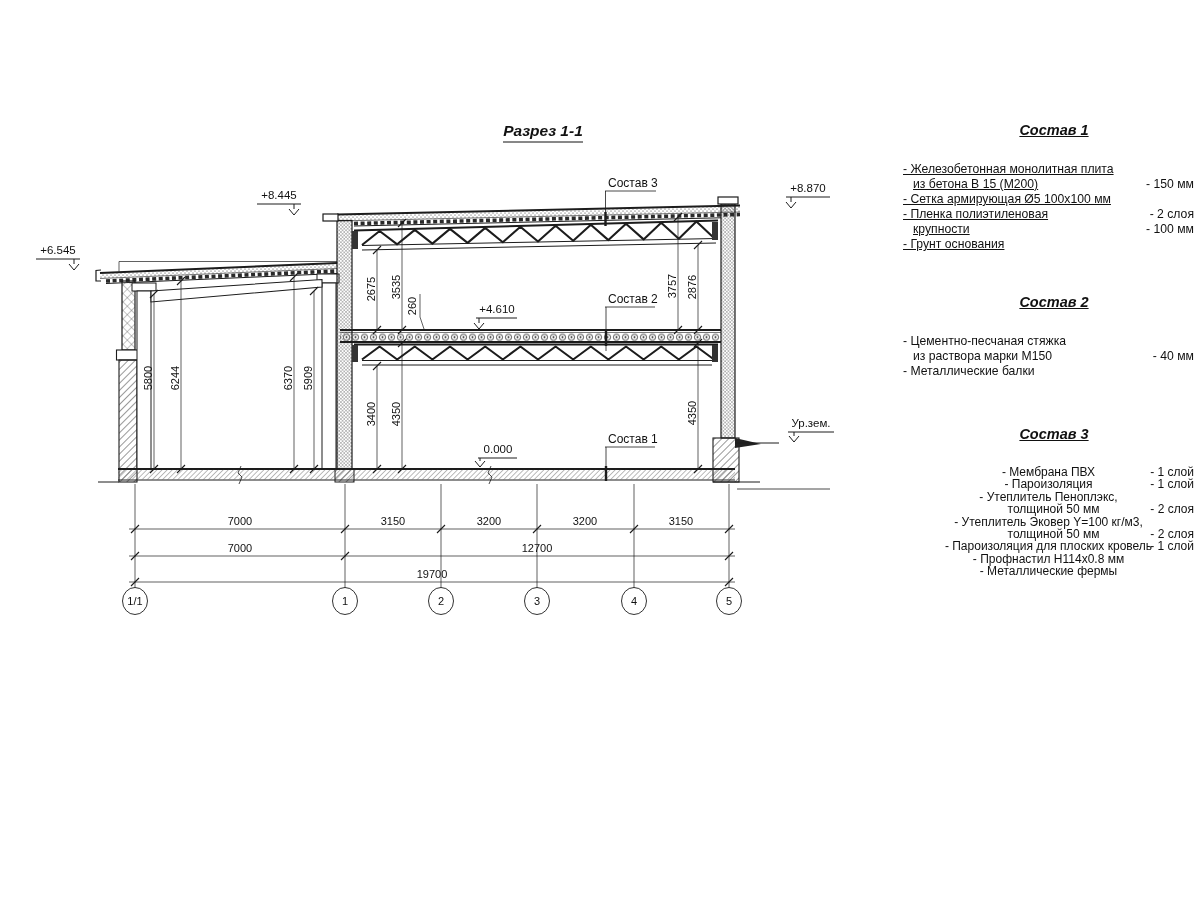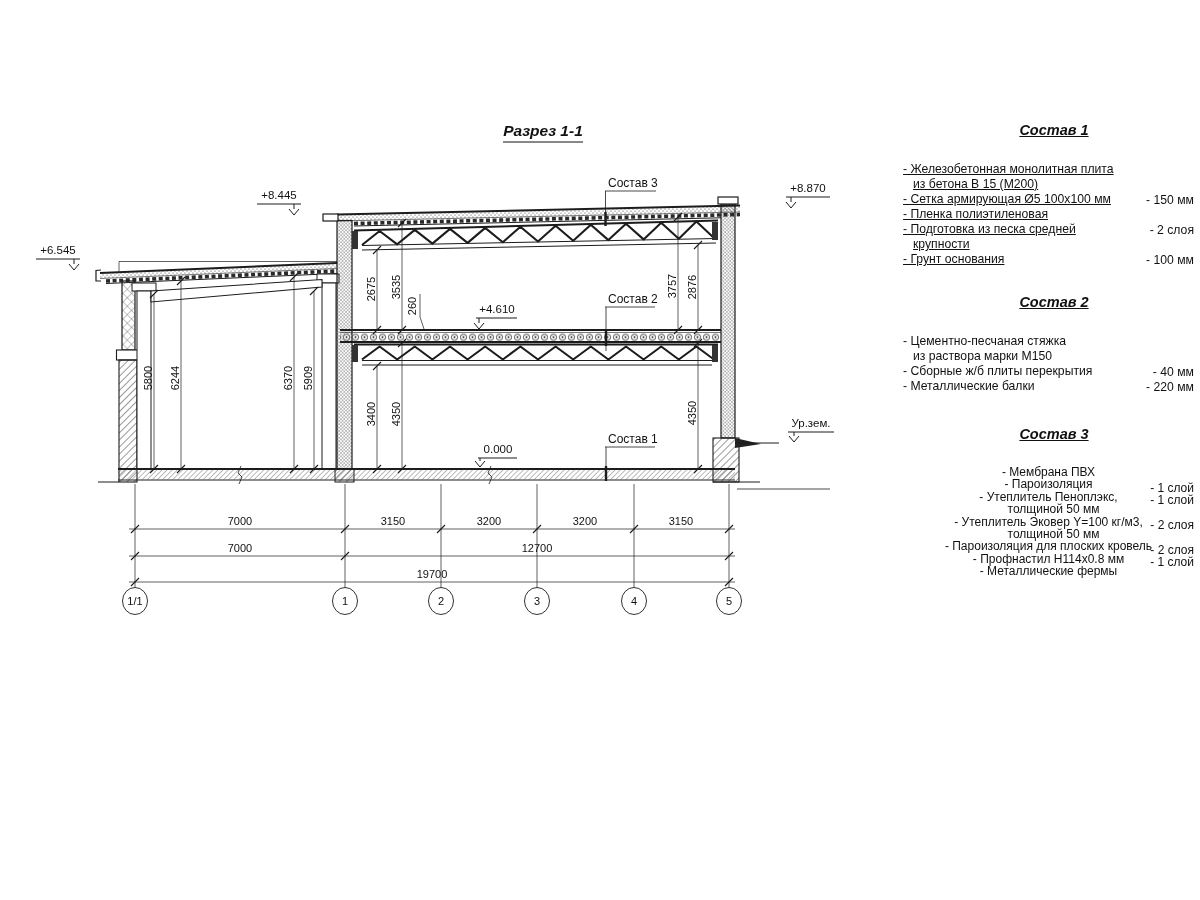--- a/index.html
+++ b/index.html
@@ -10,21 +10,21 @@
   .elev{font-size:11.5px;}
   .callout{font-size:12px;}
   .axis{font-size:11px;}
   .dtitle{font-size:15.5px;font-weight:bold;font-style:italic;}
   .comp-panel{position:absolute;width:320px;}
   .comp-head{font-size:14.5px;font-weight:600;font-style:italic;text-decoration:underline;
              text-align:center;padding-left:28px;height:16px;}
   .comp-list{}
   .comp-row{position:relative;line-height:15px;font-size:12.2px;padding-left:23px;padding-right:6px;}
   .comp-row.indent{padding-left:33px;}
-  .comp-row .val{position:absolute;right:6px;top:16px;white-space:nowrap;}
+  .comp-row .val{position:absolute;right:6px;top:0;white-space:nowrap;}
   #panel3 .comp-row{line-height:12.4px;font-size:12px;}
 </style>
 </head>
 <body>
 
 <div class="canvas">
 
 <svg width="1200" height="900" viewBox="0 0 1200 900">
   <defs>
     <pattern id="hatchFine" width="3.6" height="3.6" patternUnits="userSpaceOnUse" patternTransform="rotate(45)">
@@ -231,32 +231,30 @@
 </svg>
 
 
 <div id="panel1" class="comp-panel" style="left:880px;top:122px;">
   <div class="comp-head">Состав 1</div>
   <div class="comp-list" style="margin-top:24px;text-decoration:underline;">
     <div class="comp-row"><span>- Железобетонная  монолитная плита</span><span class="val"></span></div>
     <div class="comp-row indent"><span>из бетона В 15 (М200)</span><span class="val">- 150 мм</span></div>
     <div class="comp-row"><span>- Сетка армирующая Ø5 100х100 мм</span><span class="val"></span></div>
     <div class="comp-row"><span>- Пленка полиэтиленовая</span><span class="val">- 2 слоя</span></div>
-    <div class="comp-row"><span>- Подготовка из песка средней</span><span class="val"></span></div>
     <div class="comp-row indent"><span>крупности</span><span class="val">- 100 мм</span></div>
     <div class="comp-row"><span>- Грунт основания</span><span class="val"></span></div>
   </div>
 </div>
 
 <div id="panel2" class="comp-panel" style="left:880px;top:294px;">
   <div class="comp-head">Состав 2</div>
   <div class="comp-list" style="margin-top:24px;">
     <div class="comp-row"><span>- Цементно-песчаная стяжка</span><span class="val"></span></div>
     <div class="comp-row indent"><span>из раствора марки М150</span><span class="val">- 40 мм</span></div>
-    <div class="comp-row"><span>- Сборные ж/б плиты перекрытия</span><span class="val">- 220 мм</span></div>
     <div class="comp-row"><span>- Металлические балки</span><span class="val"></span></div>
   </div>
 </div>
 
 <div id="panel3" class="comp-panel" style="left:880px;top:426px;">
   <div class="comp-head">Состав 3</div>
   <div class="comp-list" style="margin-top:24px;text-align:center;">
     <div class="comp-row"><span>- Мембрана ПВХ</span><span class="val">- 1 слой</span></div>
     <div class="comp-row"><span>- Пароизоляция</span><span class="val">- 1 слой</span></div>
     <div class="comp-row"><span>- Утеплитель Пеноплэкс,</span><span class="val"></span></div>

